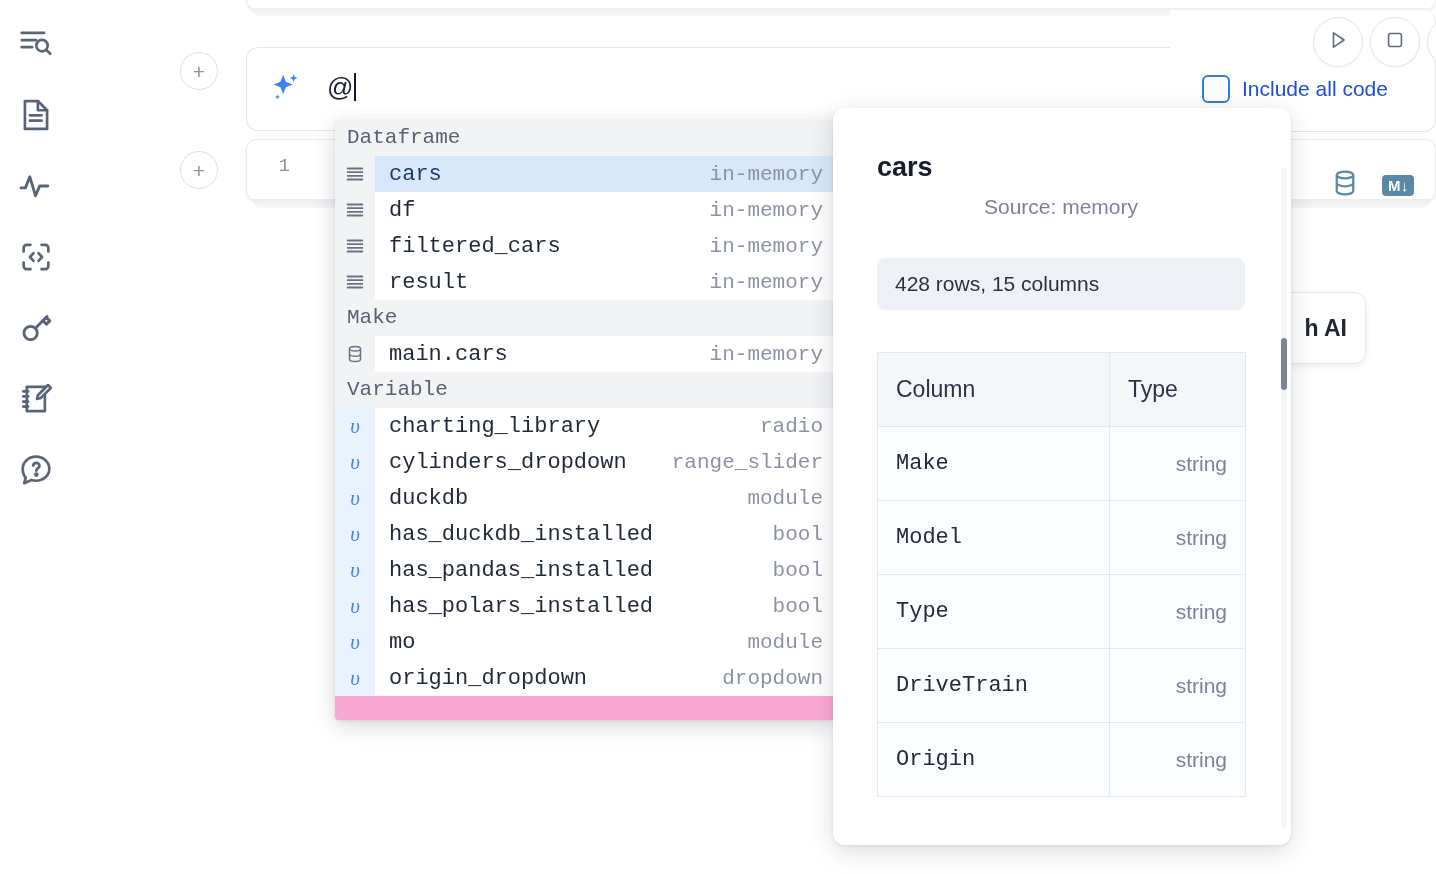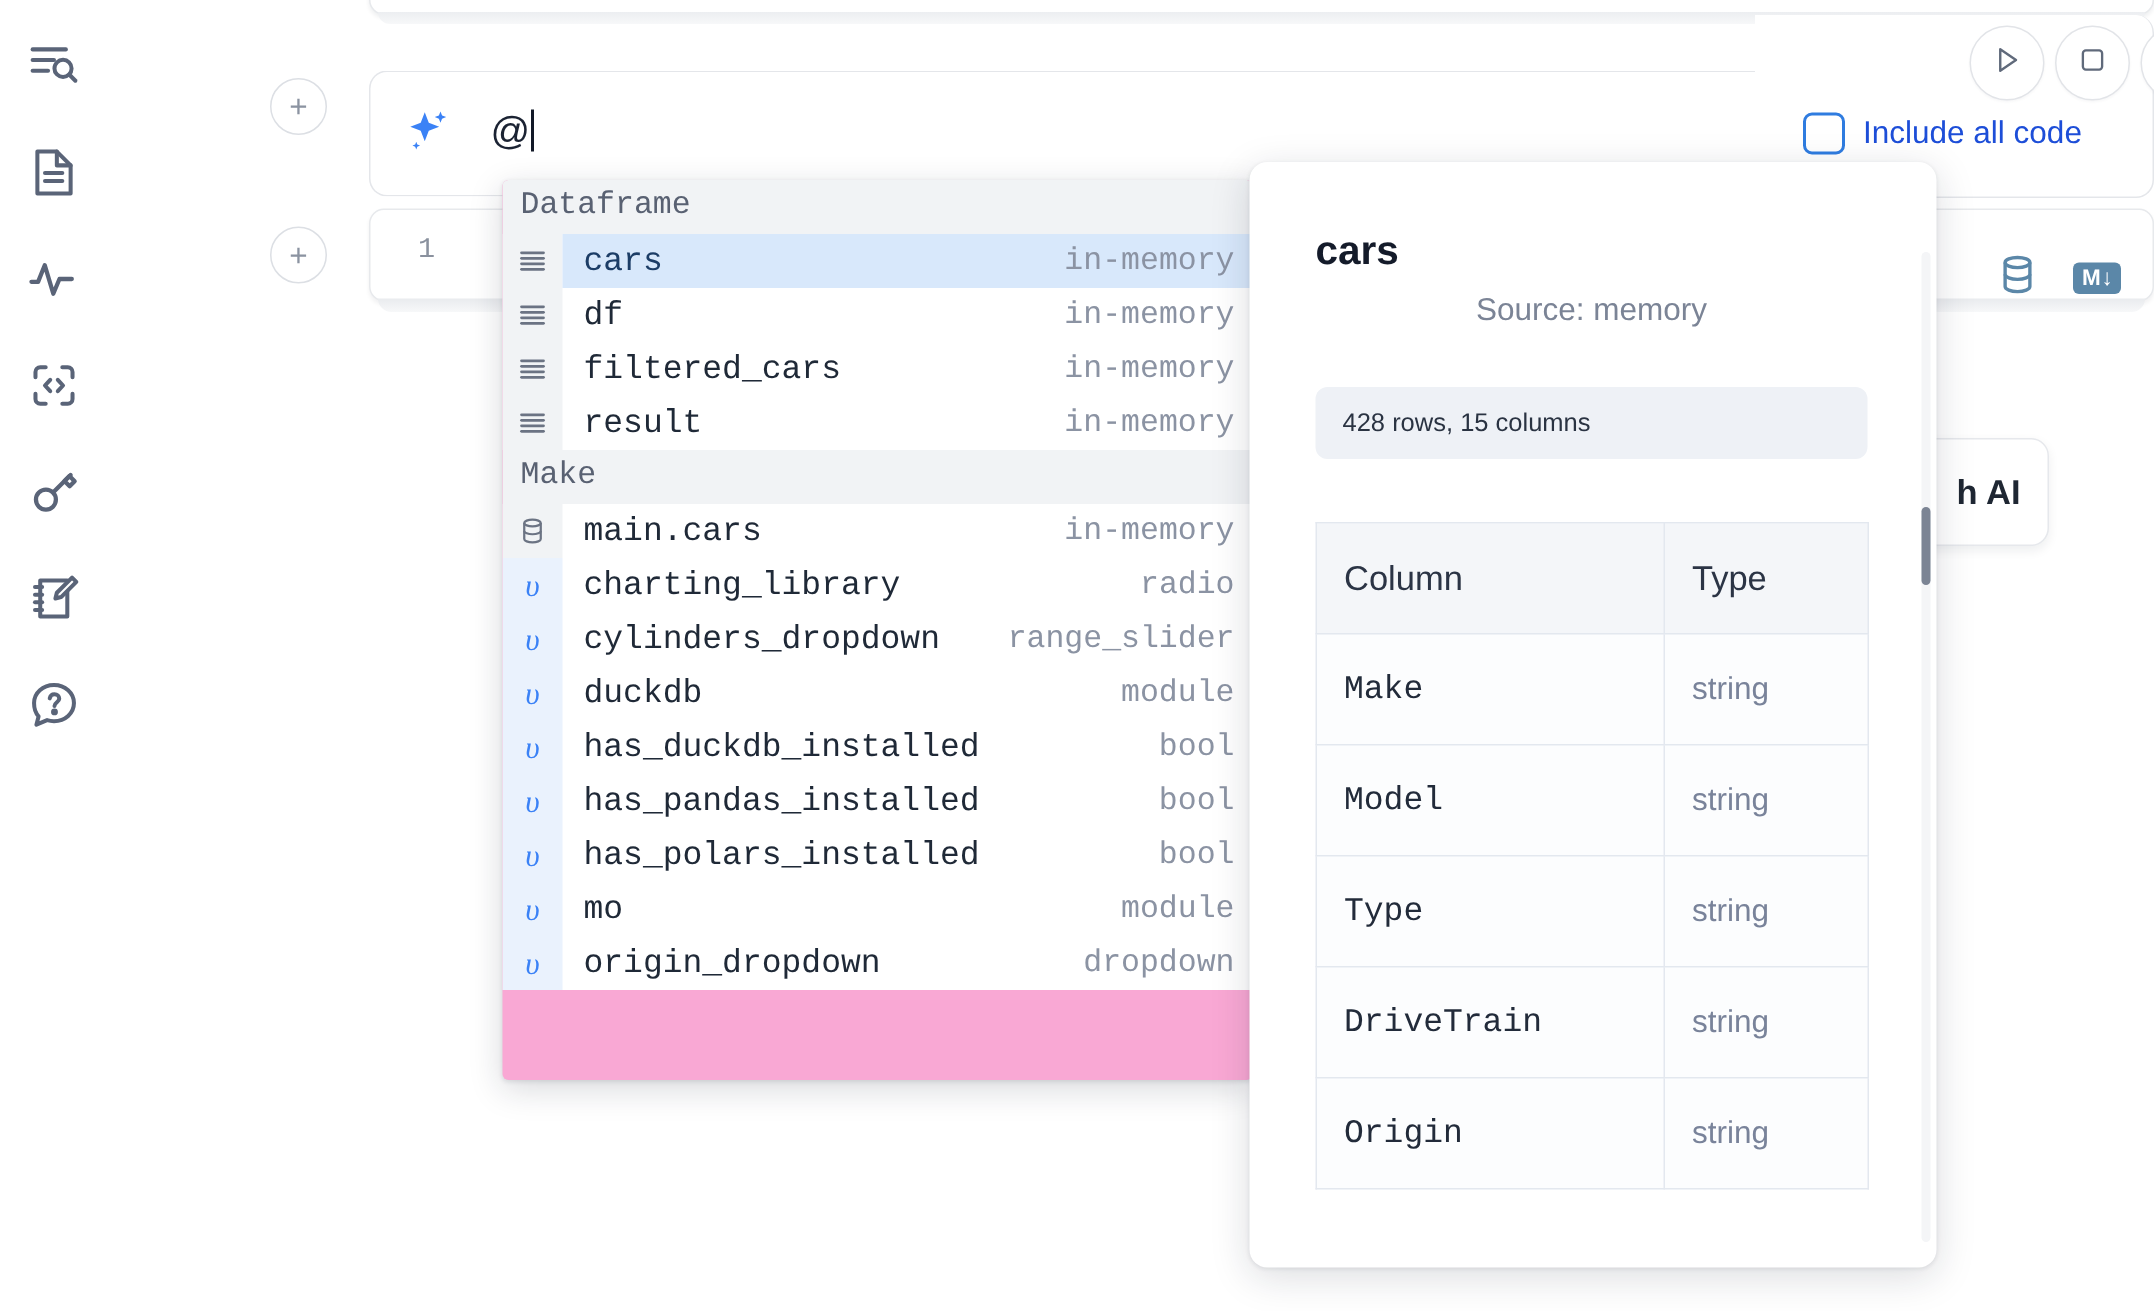--- a/index.html
+++ b/index.html
@@ -286,21 +286,21 @@
   .detail-source {
     font-size: 21px;
     color: #7b8496;
     margin-bottom: 24px;
     text-align: center;
   }
   .detail-chip {
     background: #eef1f6;
     border-radius: 8px;
     padding: 14px 18px;
-    font-size: 17px;
+    font-size: 21px;
     color: #2a3342;
     margin-bottom: 42px;
     margin-top: 39px;
   }
   .cols-table {
     width: 368px;
     border-collapse: collapse;
     table-layout: fixed;
   }
   .cols-table th, .cols-table td {
@@ -319,20 +319,21 @@
   .cols-table td.col-name {
     font-family: "Liberation Mono", monospace;
     font-size: 22px;
     color: #222b3a;
     background: #fcfdfe;
   }
   .cols-table td.col-type {
     font-size: 21px;
     color: #79839a;
     background: #fcfdfe;
+    text-align: right;
   }
   .cols-table th:nth-child(1), .cols-table td:nth-child(1) { width: 232px; }
   .cols-table th:nth-child(2), .cols-table td:nth-child(2) { width: 136px; }
 
   .detail-scrollbar {
     position: absolute;
     right: 4px; top: 60px;
     width: 6px; height: 660px;
     background: #f4f5f7;
     border-radius: 3px;
@@ -552,20 +553,21 @@
               <ellipse cx="12" cy="5.6" rx="6.6" ry="2.7"></ellipse>
               <path d="M5.4 5.6v12.8c0 1.5 3 2.7 6.6 2.7s6.6-1.2 6.6-2.7V5.6"></path>
               <path d="M5.4 11.9c0 1.5 3 2.7 6.6 2.7s6.6-1.2 6.6-2.7"></path>
             </svg>
           </div>
           <div class="body">
             <span class="ac-name">main.cars</span>
             <span class="ac-type">in-memory</span>
           </div>
         </div>
+        <div class="ac-section">Variable</div>
         <div class="ac-item var">
           <div class="gutter">υ</div>
           <div class="body">
             <span class="ac-name">charting_library</span>
             <span class="ac-type">radio</span>
           </div>
         </div>
         <div class="ac-item var">
           <div class="gutter">υ</div>
           <div class="body">

